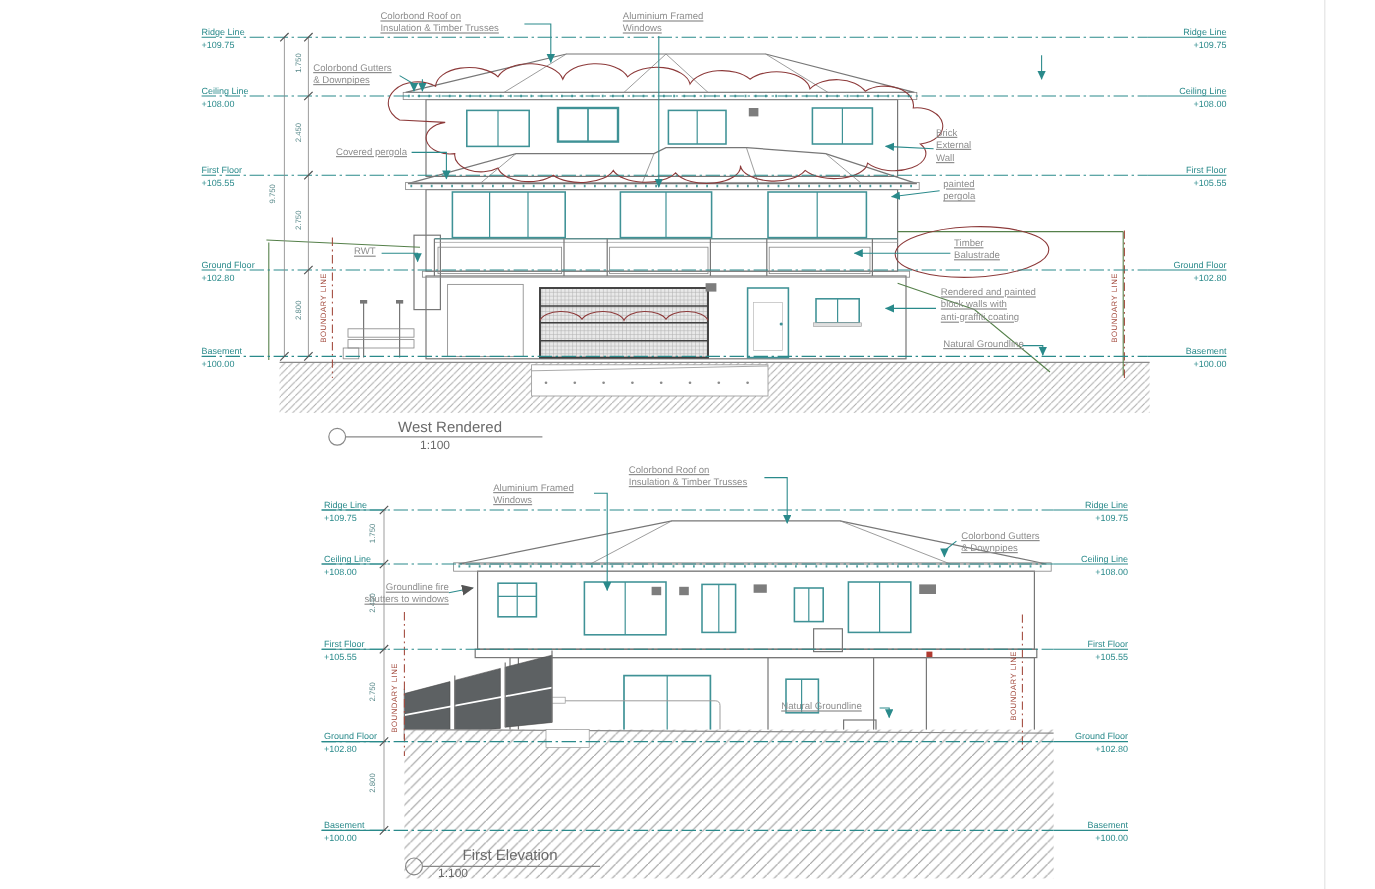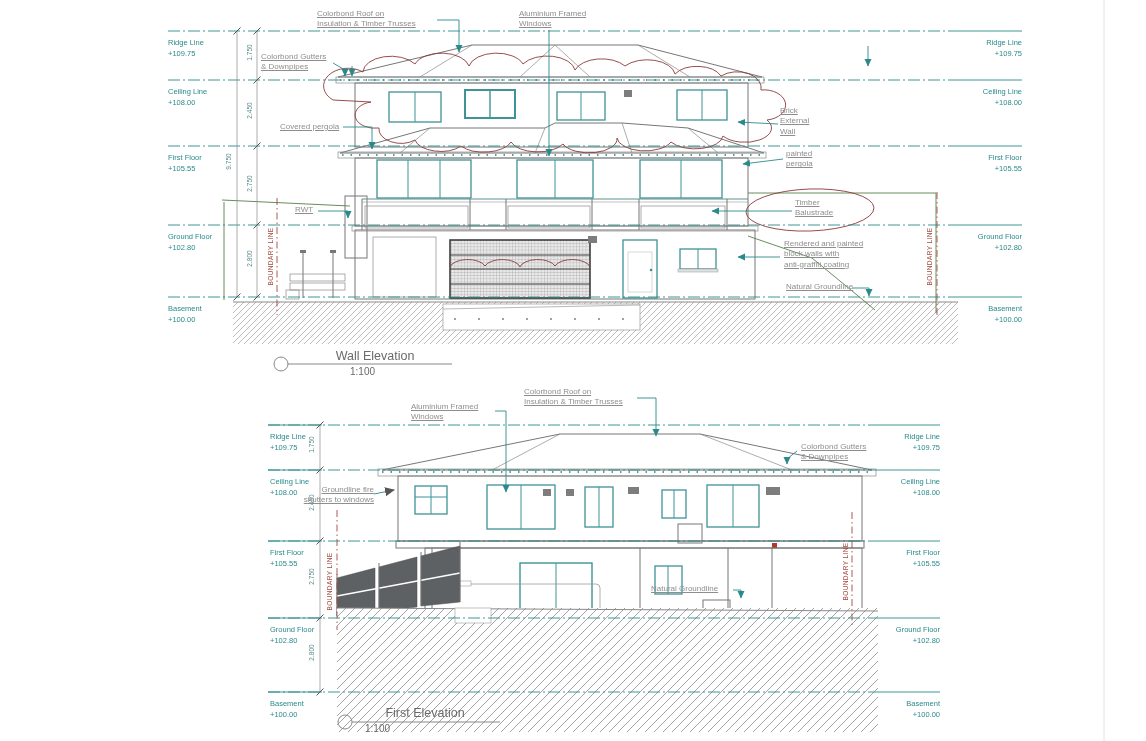--- a/index.html
+++ b/index.html
@@ -1,19 +1,19 @@
 <!DOCTYPE html>
 <html><head>
 <meta charset="utf-8">
 <style>
   html,body{margin:0;padding:0;background:#fff;}
   .sheet{position:relative;width:1146px;height:741px;background:#fff;overflow:hidden;
          font-family:"Liberation Sans",sans-serif;}
   .sheet svg{position:absolute;left:0;top:0;}
-  .lbl{position:absolute;font-size:7.5px;line-height:1.2;color:#2a8a8b;width:62px;margin-top:16px;}
+  .lbl{position:absolute;font-size:7.5px;line-height:1.2;color:#2a8a8b;width:62px;}
   .lbl.r{text-align:right;}
   .note{position:absolute;font-size:8px;line-height:1.3;color:#8e8e8e;white-space:pre-line;text-decoration:underline;}
   .note.r{text-align:right;}
   .dimtxt{position:absolute;font-size:6.5px;color:#58898a;width:40px;text-align:center;
           transform:rotate(-90deg);}
   .bndtxt{position:absolute;font-size:6.5px;letter-spacing:.4px;color:#a34b3e;width:80px;
           text-align:center;transform:rotate(-90deg);}
   .title{position:absolute;font-size:12.5px;color:#6a6a6a;text-align:center;}
   .scale{position:absolute;font-size:10px;color:#6a6a6a;}
   
@@ -337,21 +337,21 @@
 Wall</div>
 <div class="note" style="left:786px;top:149px">painted
 pergola</div>
 <div class="note" style="left:795px;top:198px">Timber
 Balustrade</div>
 <div class="note" style="left:784px;top:239px">Rendered and painted
 block walls with
 anti-graffiti coating</div>
 <div class="note" style="left:786px;top:282px">Natural Groundline</div>
 
-<div class="title" style="left:300px;top:349px;width:150px">Wall Elevation</div>
+<div class="title" style="left:300px;top:349px;width:150px">West Rendered</div>
 <div class="scale" style="left:350px;top:366px;width:120px">1:100</div>
 
 <div class="lbl" style="left:270px;top:416px">Ridge Line</div>
 <div class="lbl" style="left:270px;top:427px">+109.75</div>
 <div class="lbl" style="left:270px;top:461px">Ceiling Line</div>
 <div class="lbl" style="left:270px;top:472px">+108.00</div>
 <div class="lbl" style="left:270px;top:532px">First Floor</div>
 <div class="lbl" style="left:270px;top:543px">+105.55</div>
 <div class="lbl" style="left:270px;top:609px">Ground Floor</div>
 <div class="lbl" style="left:270px;top:620px">+102.80</div>

